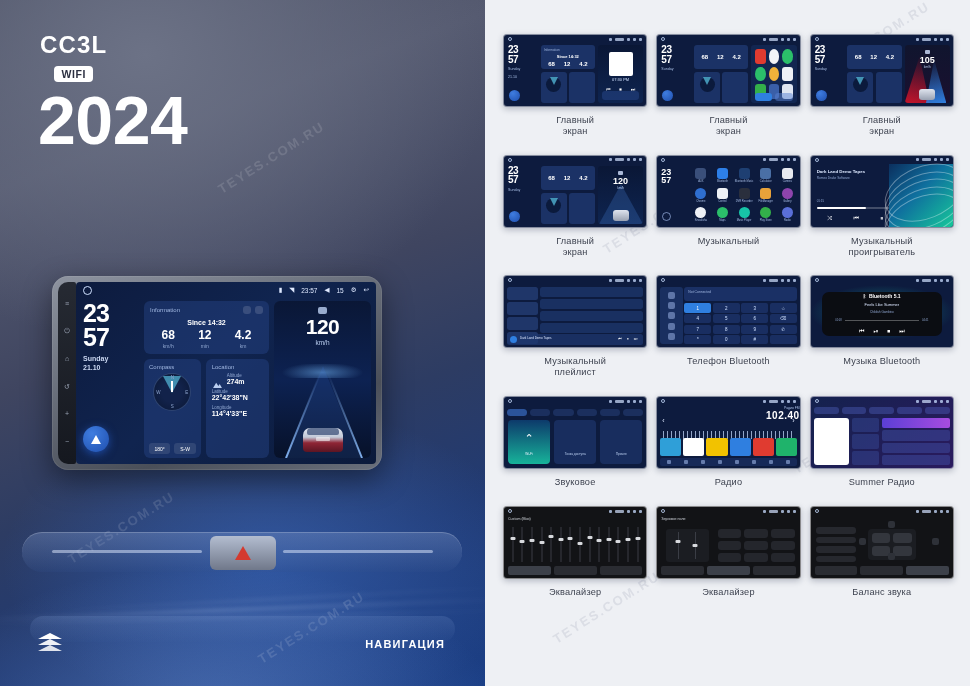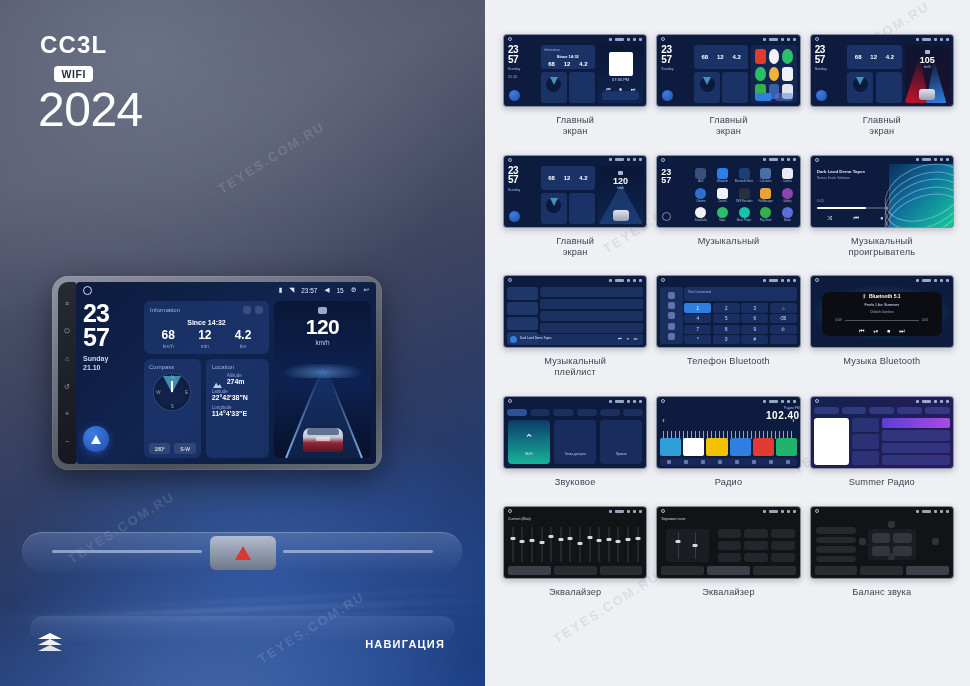--- a/index.html
+++ b/index.html
@@ -47,21 +47,21 @@
     color: #fff; font-size: 24px; font-weight: 700; letter-spacing: 1.2px;
     font-family: "Liberation Sans", sans-serif; line-height: 1;
   }
   .logo-badge {
     background: #fff; color: #2b2f40; font-size: 10.5px; font-weight: 700;
     letter-spacing: .6px; padding: 2.5px 7px 2.5px 7px; border-radius: 4px; line-height: 1;
   }
 
   .headline { position: absolute; left: 38px; top: 86px; z-index: 6; }
   .headline .year {
-    color: #fff; font-size: 48px; font-weight: 400; line-height: 1.02; letter-spacing: -0.5px;
+    color: #fff; font-size: 68px; font-weight: 700; line-height: 1.02; letter-spacing: -0.5px;
   }
   .headline .h2 {
     color: #fff; font-size: 36px; font-weight: 700; line-height: 1.12; letter-spacing: -0.3px; margin-top: 2px;
   }
 
   
   #headunit-wrap { position: absolute; left: 52px; top: 276px; z-index: 5; }
   .bezel {
     width: 330px; height: 194px; border-radius: 16px; padding: 6px 6px 6px 6px;
     background: linear-gradient(160deg,#8e94a0 0%, #6c727e 35%, #4a4f59 72%, #6a707c 100%);

